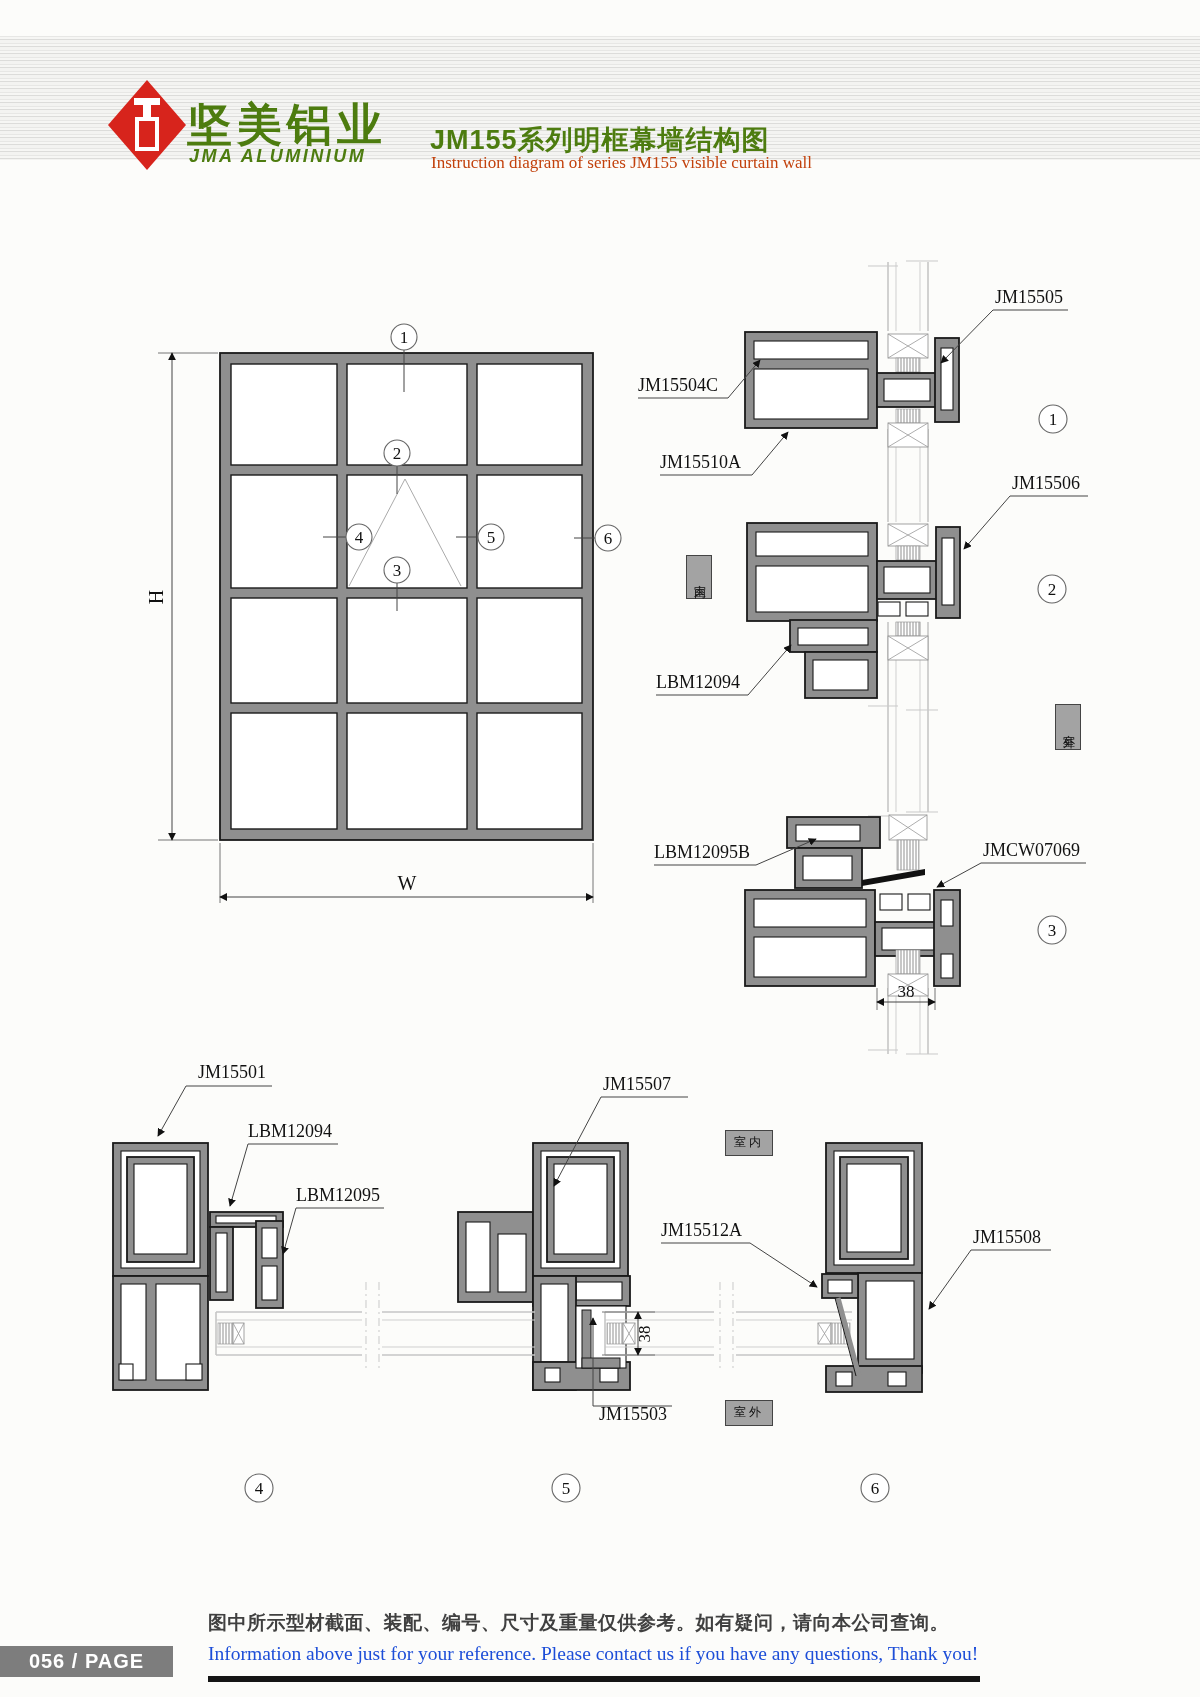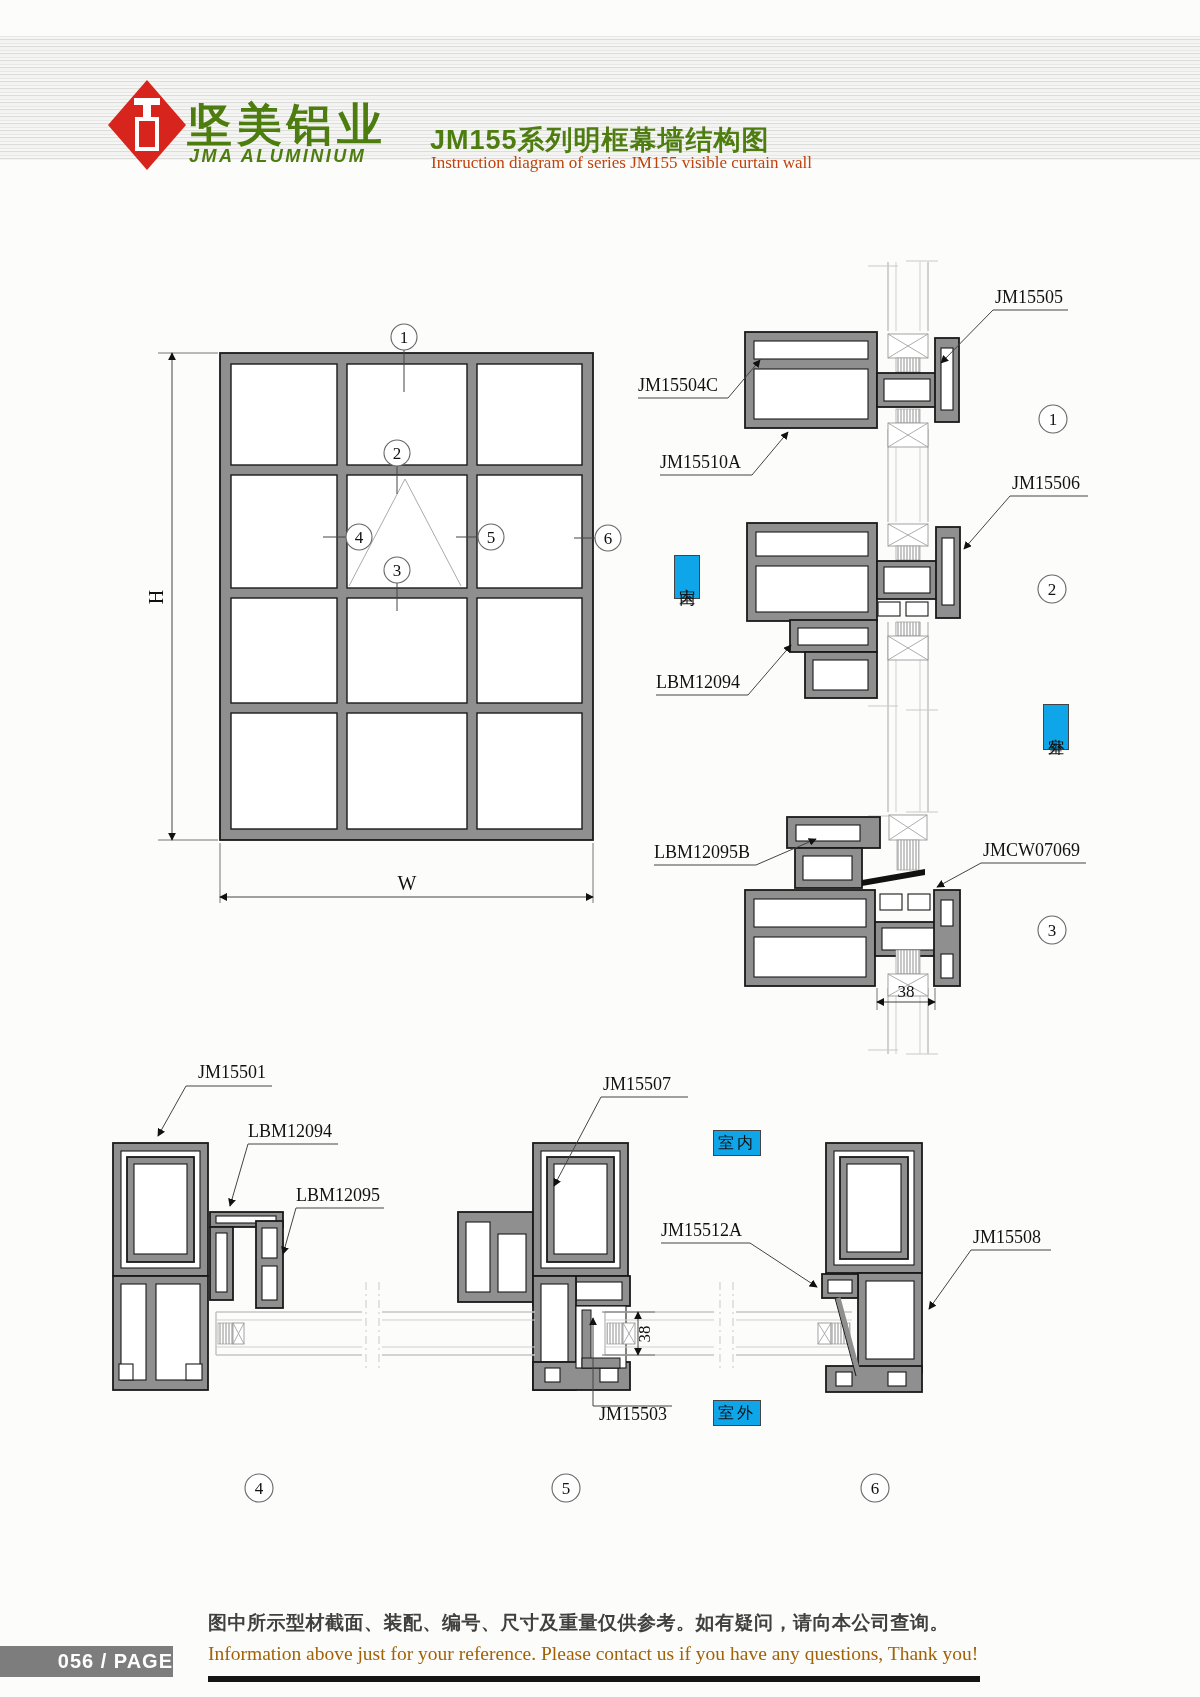--- a/index.html
+++ b/index.html
@@ -8,31 +8,31 @@
   .band{position:absolute;left:0;top:36px;width:1200px;height:124px;
         background:repeating-linear-gradient(180deg,#e7e7e5 0 1px,#f6f6f4 1px 3px,#dcdcda 3px 4px,#f3f3f1 4px 7px);}
   .art{position:absolute;left:0;top:0;width:1200px;height:1697px;}
   .abs{position:absolute;}
   .brand-cn{left:187px;top:95px;font-size:45px;font-weight:bold;color:#4d7c0f;letter-spacing:5px;
             font-family:"Liberation Sans",sans-serif;}
   .brand-en{left:189px;top:146px;font-size:18px;font-weight:bold;font-style:italic;color:#4d7c0f;
             letter-spacing:2.5px;}
   .title-cn{left:430px;top:122px;font-size:27px;font-weight:bold;color:#4d7c0f;letter-spacing:1px;}
   .title-en{left:431px;top:153px;font-size:17px;color:#c2410c;font-family:"Liberation Serif",serif;}
-  .zbox{border:1px solid #444;color:#111;font-size:16px;line-height:1.15;display:flex;
-        align-items:center;justify-content:center;background:#0ea5e9;}
+  .zbox{border:1px solid #444;color:#111;font-size:12px;line-height:1.15;display:flex;
+        align-items:center;justify-content:center;background:#a3a3a3;margin-left:12px;}
   .zbox.vert{writing-mode:vertical-rl;text-orientation:upright;letter-spacing:2px;}
   .zin-v{left:674px;top:555px;width:24px;height:42px;}
   .zout-v{left:1043px;top:704px;width:24px;height:44px;}
   .zin-h{left:713px;top:1130px;width:46px;height:24px;letter-spacing:3px;}
   .zout-h{left:713px;top:1400px;width:46px;height:24px;letter-spacing:3px;}
   .pagebar{left:0;top:1646px;width:173px;height:31px;background:#7d7d7d;color:#fff;
-           font-size:20px;font-weight:bold;letter-spacing:1px;text-align:right;line-height:31px;}
+           font-size:20px;font-weight:bold;letter-spacing:1px;text-align:center;line-height:31px;}
   .disc-cn{left:208px;top:1610px;font-size:19px;font-weight:600;color:#404040;letter-spacing:0.5px;}
-  .disc-en{left:208px;top:1643px;font-size:19.5px;color:#a16207;font-family:"Liberation Serif",serif;}
+  .disc-en{left:208px;top:1643px;font-size:19.5px;color:#1d4ed8;font-family:"Liberation Serif",serif;}
   .blackbar{left:208px;top:1676px;width:772px;height:6px;background:#151515;}
   
   .prof{fill:#8f8f8f;stroke:#1a1a1a;stroke-width:1.8;}
   .inner{fill:#fff;stroke:#1a1a1a;stroke-width:1.1;}
   .cellw{fill:#fff;stroke:#1a1a1a;stroke-width:1.4;}
   .glass{stroke:#c6c6c6;stroke-width:1.6;fill:none;}
   .glassthin{stroke:#cfcfcf;stroke-width:1;fill:none;}
   .lead{stroke:#444;stroke-width:1;fill:none;}
   .ext{stroke:#666;stroke-width:0.9;fill:none;}
   .brk{stroke:#c9c9c9;stroke-width:1;fill:none;}

